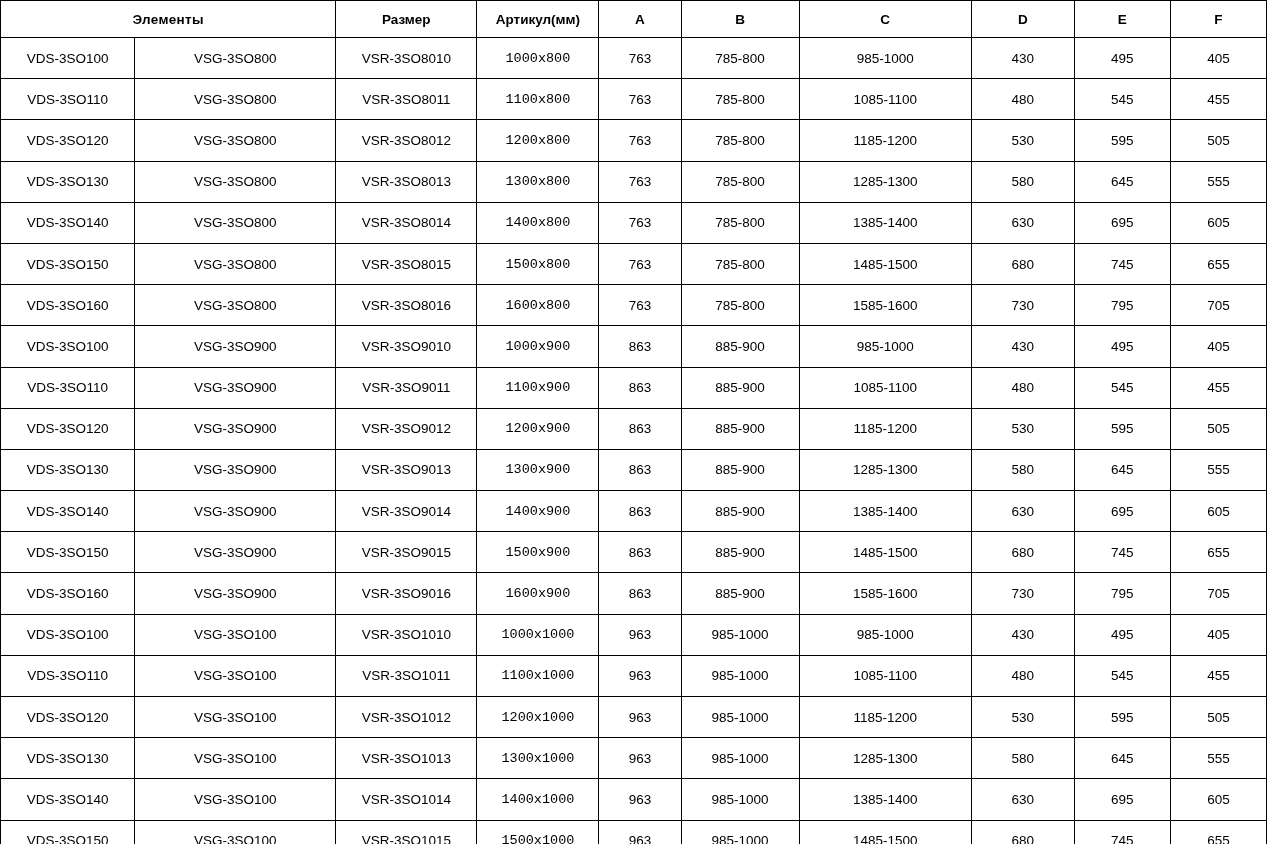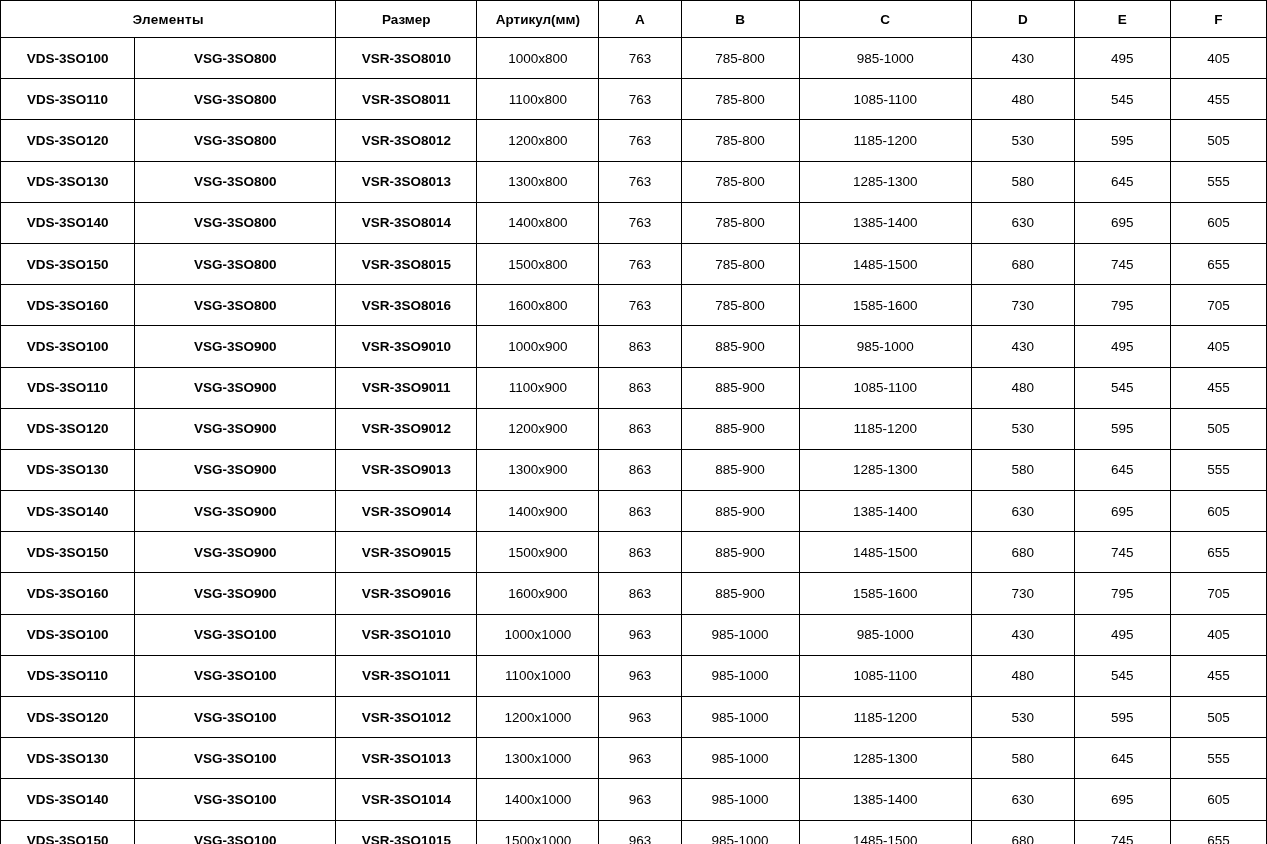--- a/index.html
+++ b/index.html
@@ -40,27 +40,27 @@
   col.c-a    { width: 82px; }
   col.c-b    { width: 118px; }
   col.c-c    { width: 172px; }
   col.c-d    { width: 103px; }
   col.c-e    { width: 96px; }
   col.c-f    { width: 96px; }
 
   tbody tr { height: 41.2px; }
 
   td.el1, td.el2, td.art {
-    font-weight: bold;
+    font-weight: normal;
     font-size: 13.5px;
   }
   td.el1 { text-align: left; padding-left: 14px; }
   td.el2 { text-align: left; padding-left: 16px; }
   td.art { text-align: left; padding-left: 12px; }
-  td.size { font-size: 13.5px; }
+  td.size { font-size: 13.5px; font-family: Liberation Mono, monospace; }
   td.num  { font-size: 13.5px; }
 
   .hdr-elements { letter-spacing: 0.3px; }
 </style>
 </head>
 <body>
 
 <table class="spec-table">
   <colgroup>
     <col class="c-el1">

